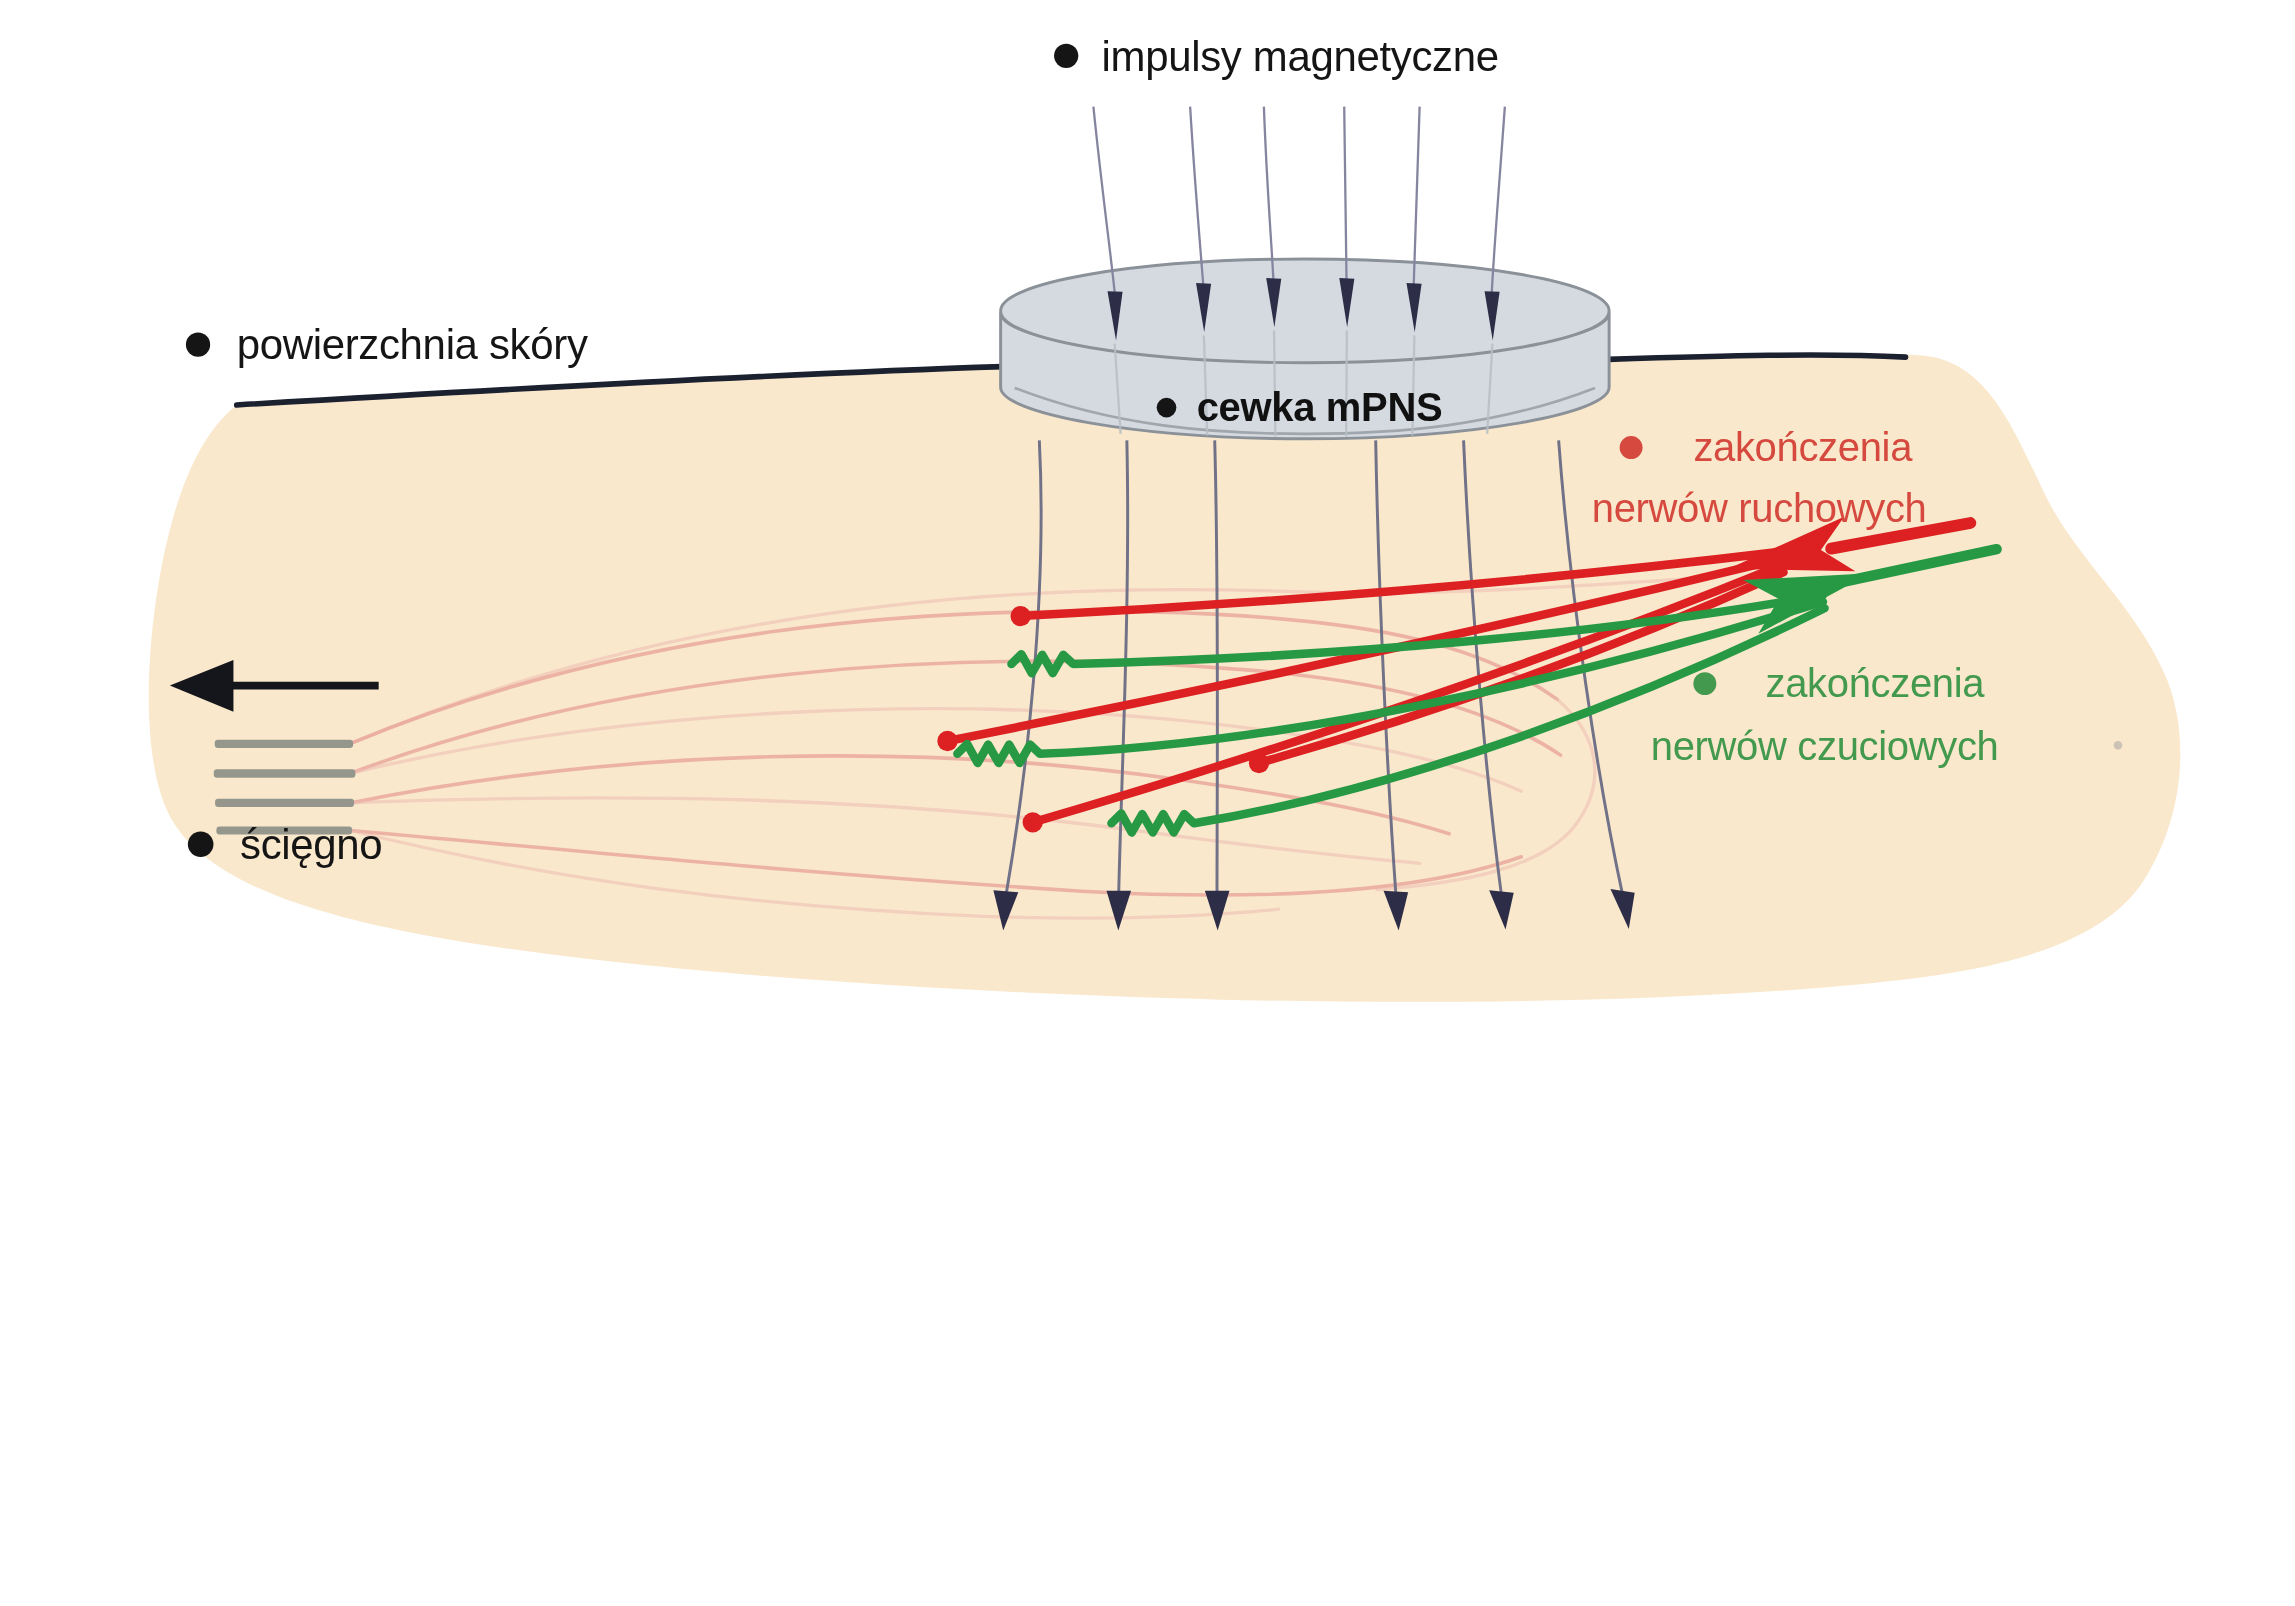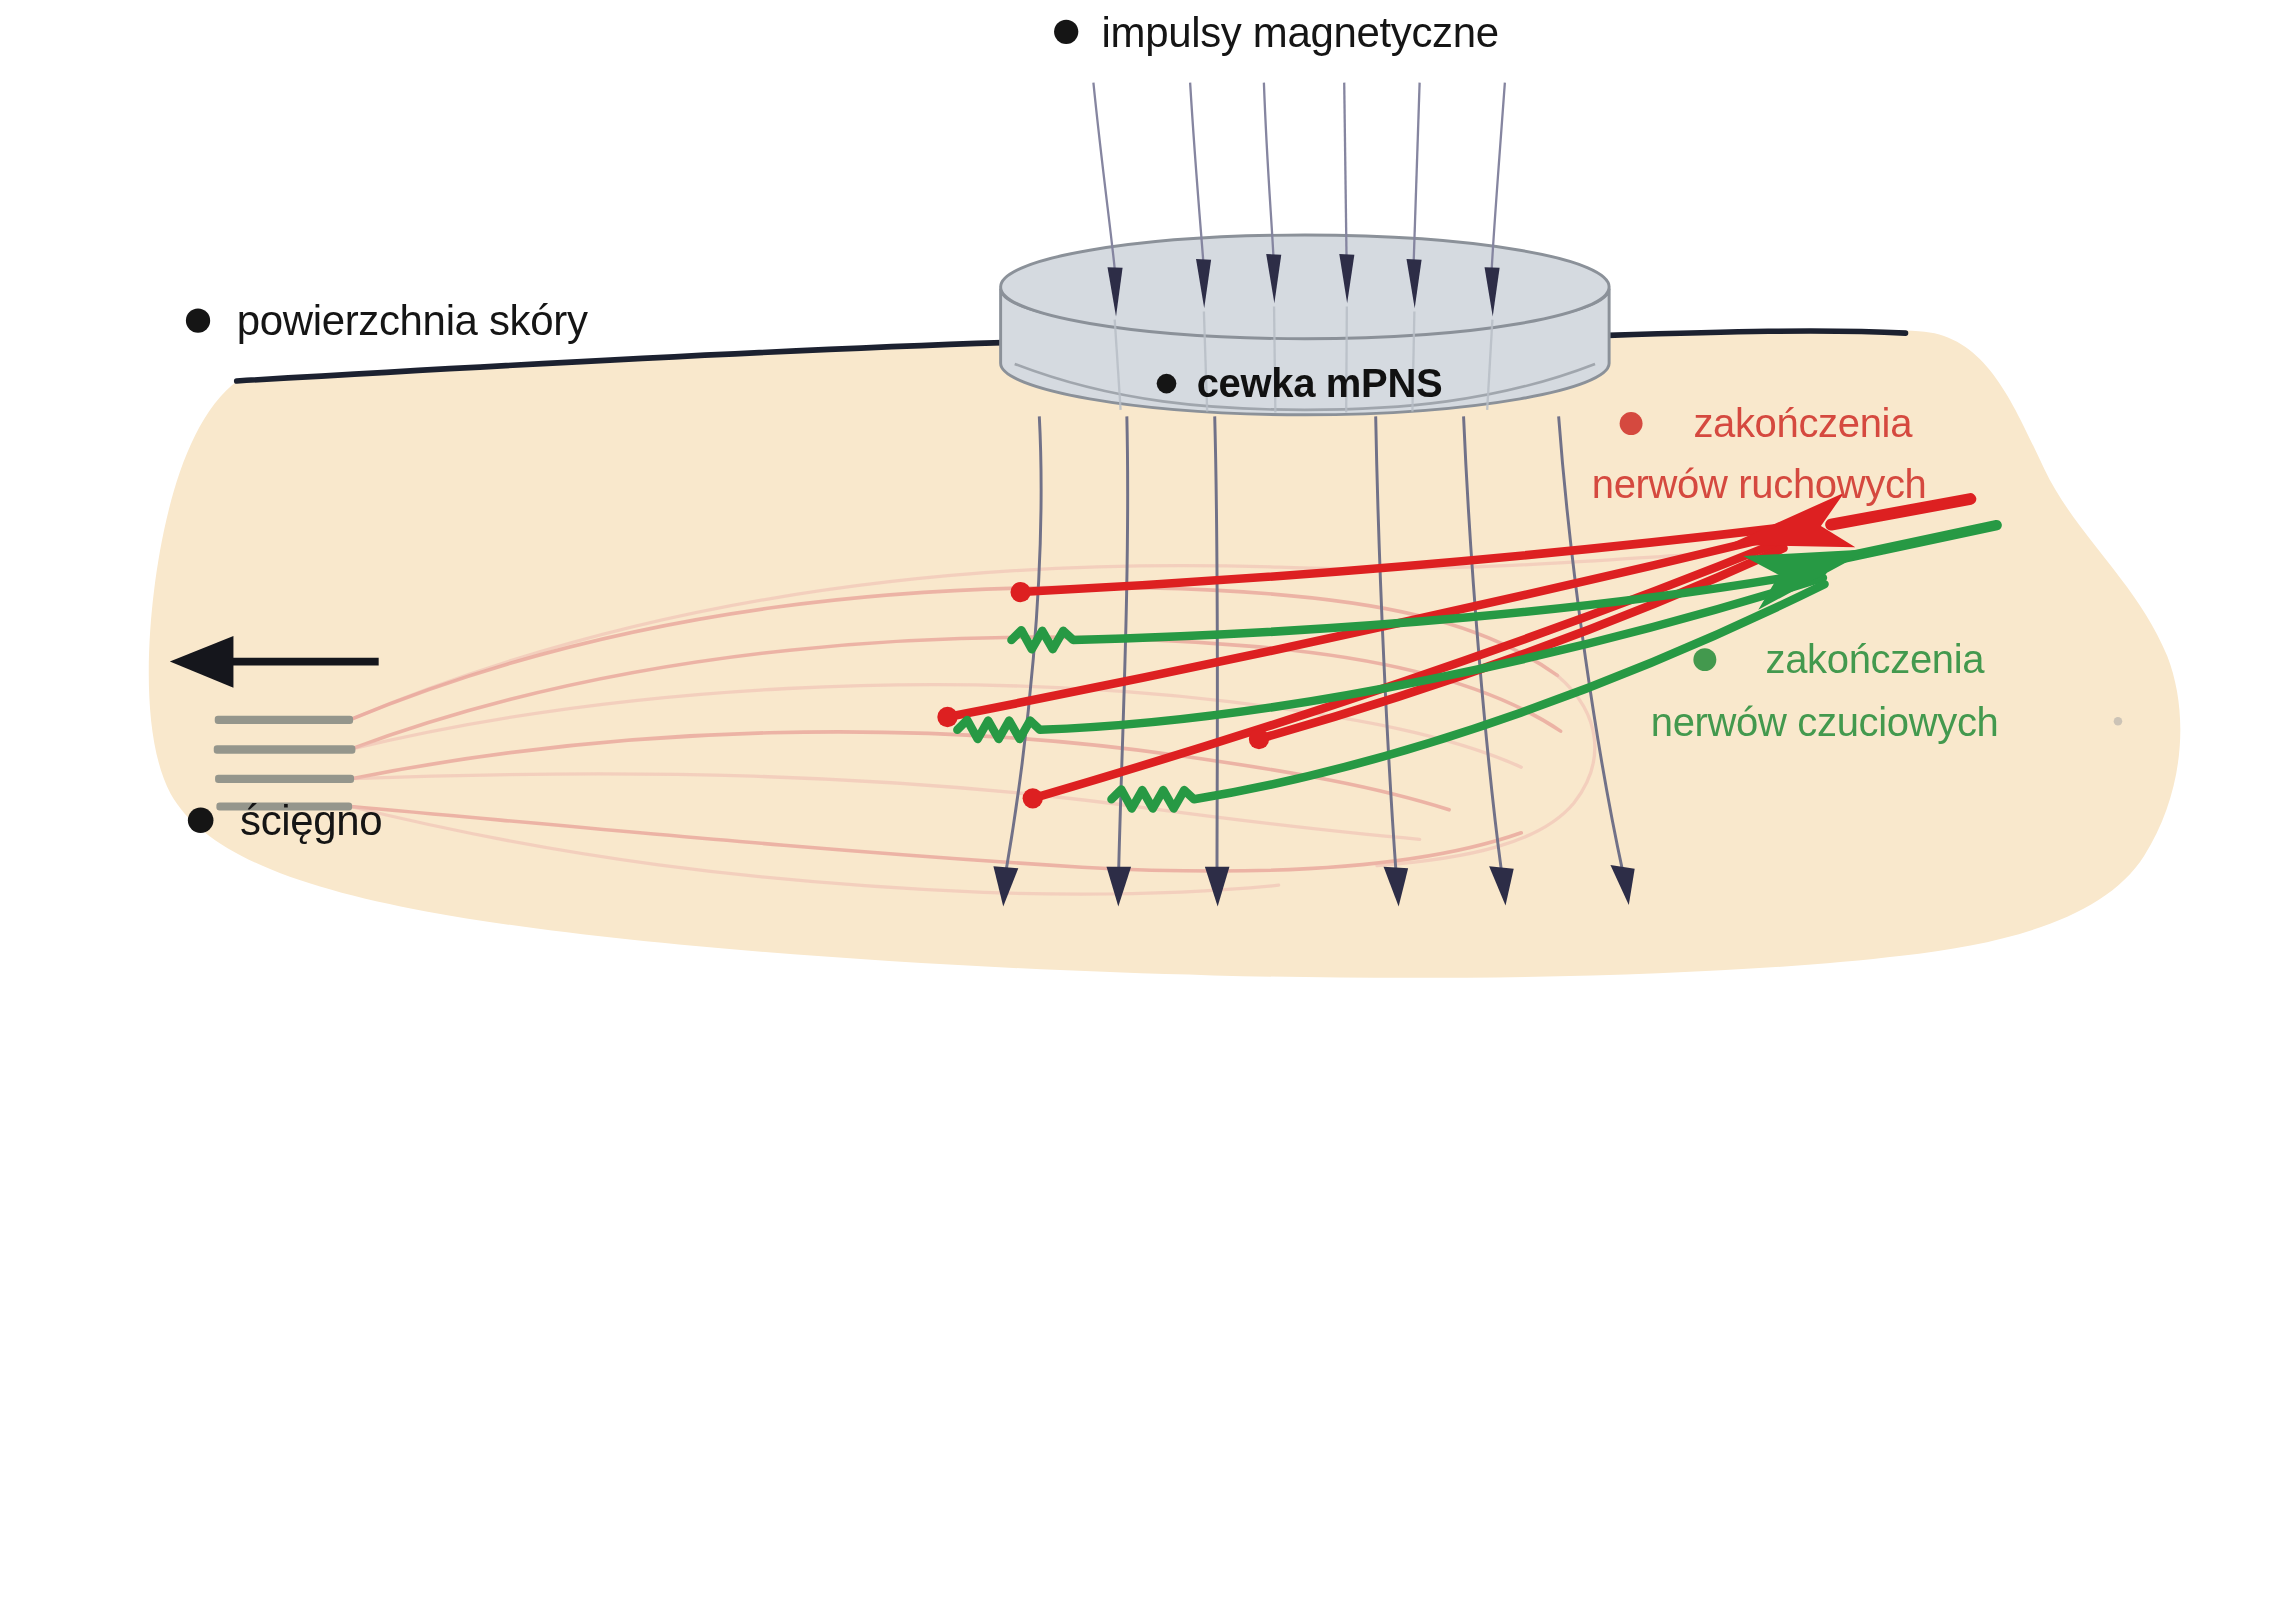--- a/index.html
+++ b/index.html
@@ -1,16 +1,16 @@
 <!DOCTYPE html>
 <html style="font-size:7.3px"><head>
 <meta charset="utf-8">
 <style>
   html,body{margin:0;padding:0;background:#ffffff;}
-  .stage{width:100%;max-width:100%;}
+  .stage{width:100%;max-width:100%;margin-top:24px;}
   svg{display:block;width:100%;height:auto;background:#ffffff;}
   text{font-family:"Liberation Sans", sans-serif;}
   .t-black{fill:#151515;font-size:128px;letter-spacing:-1px;}
   .t-coil{fill:#111111;font-size:122px;font-weight:700;letter-spacing:-1px;}
   .t-motor{fill:#d5493f;font-size:122px;letter-spacing:-1px;}
   .t-sensory{fill:#43994e;font-size:122px;letter-spacing:-1px;}
   .blob{fill:#f9e8cc;}
   .skin{stroke:#1c2130;stroke-width:17;fill:none;stroke-linecap:round;}
   .fieldline{stroke:#717188;stroke-width:9;fill:none;}
   .fieldline-thin{stroke:#8585a0;stroke-width:7;fill:none;}

